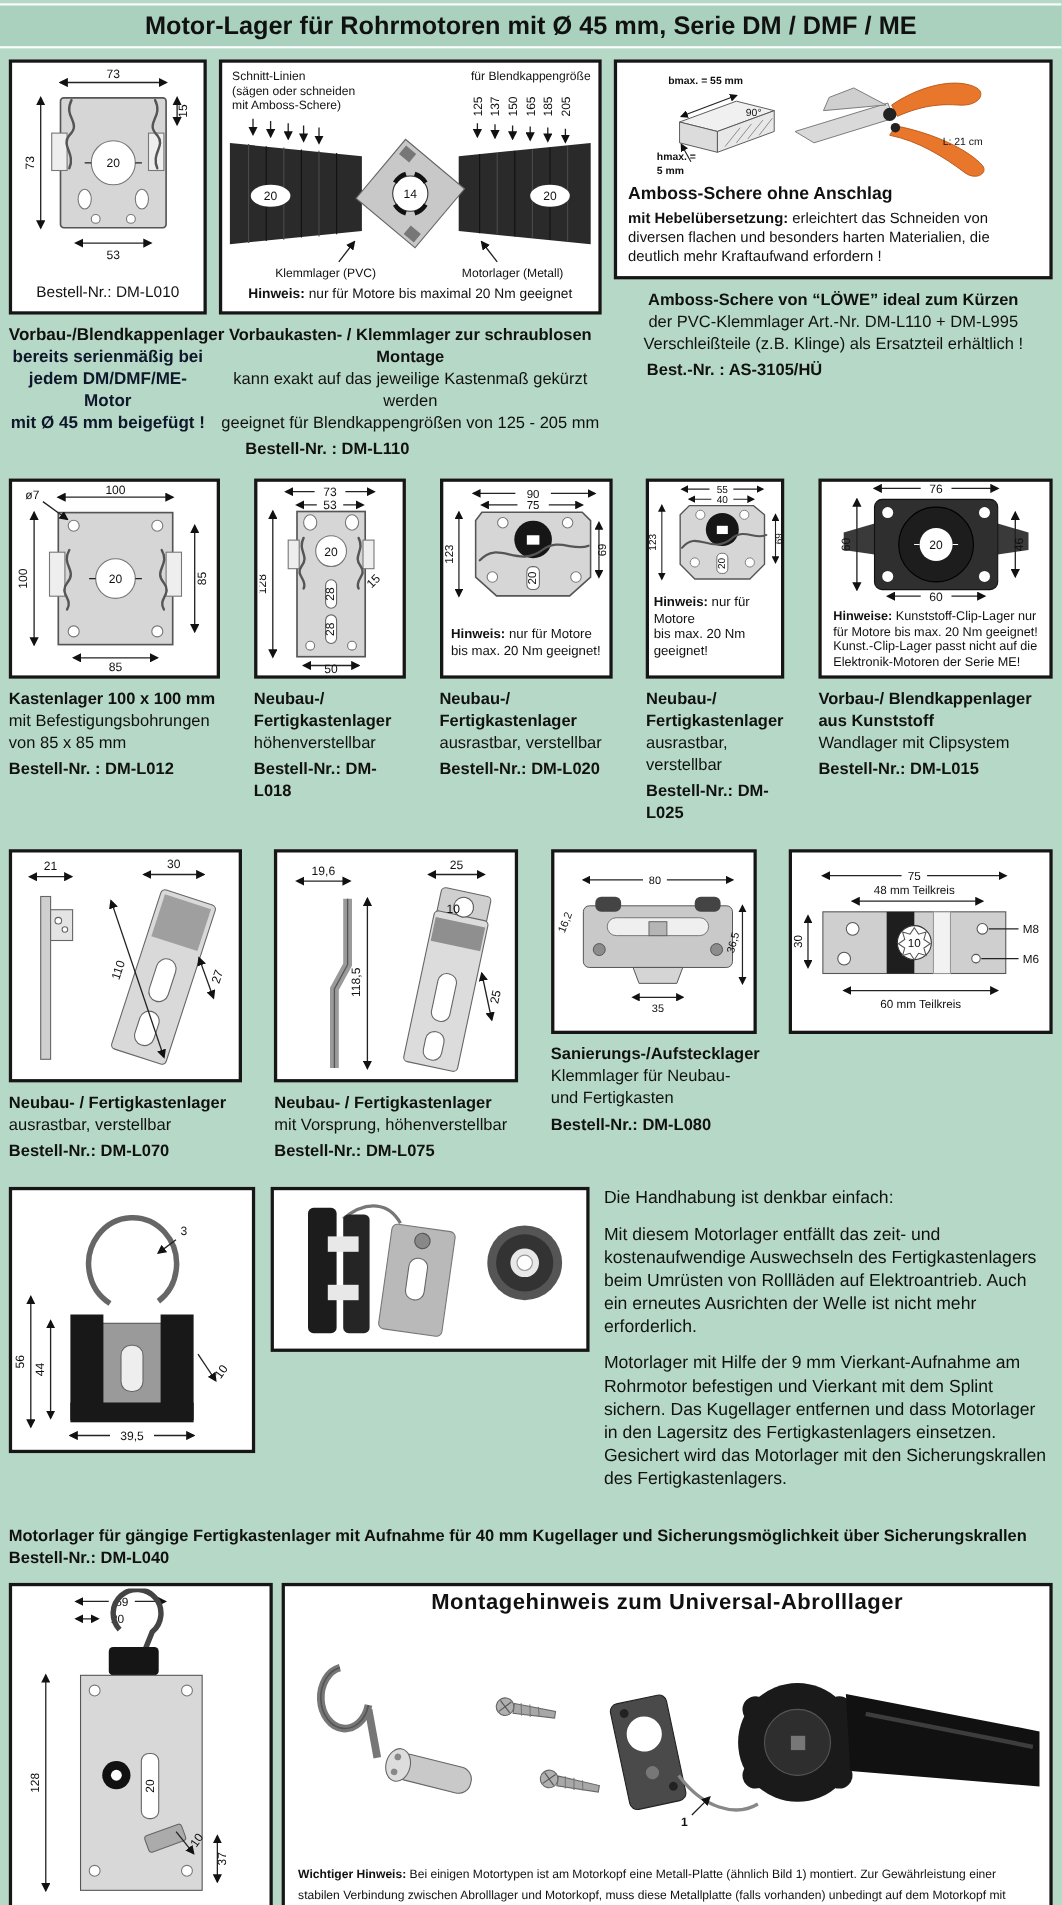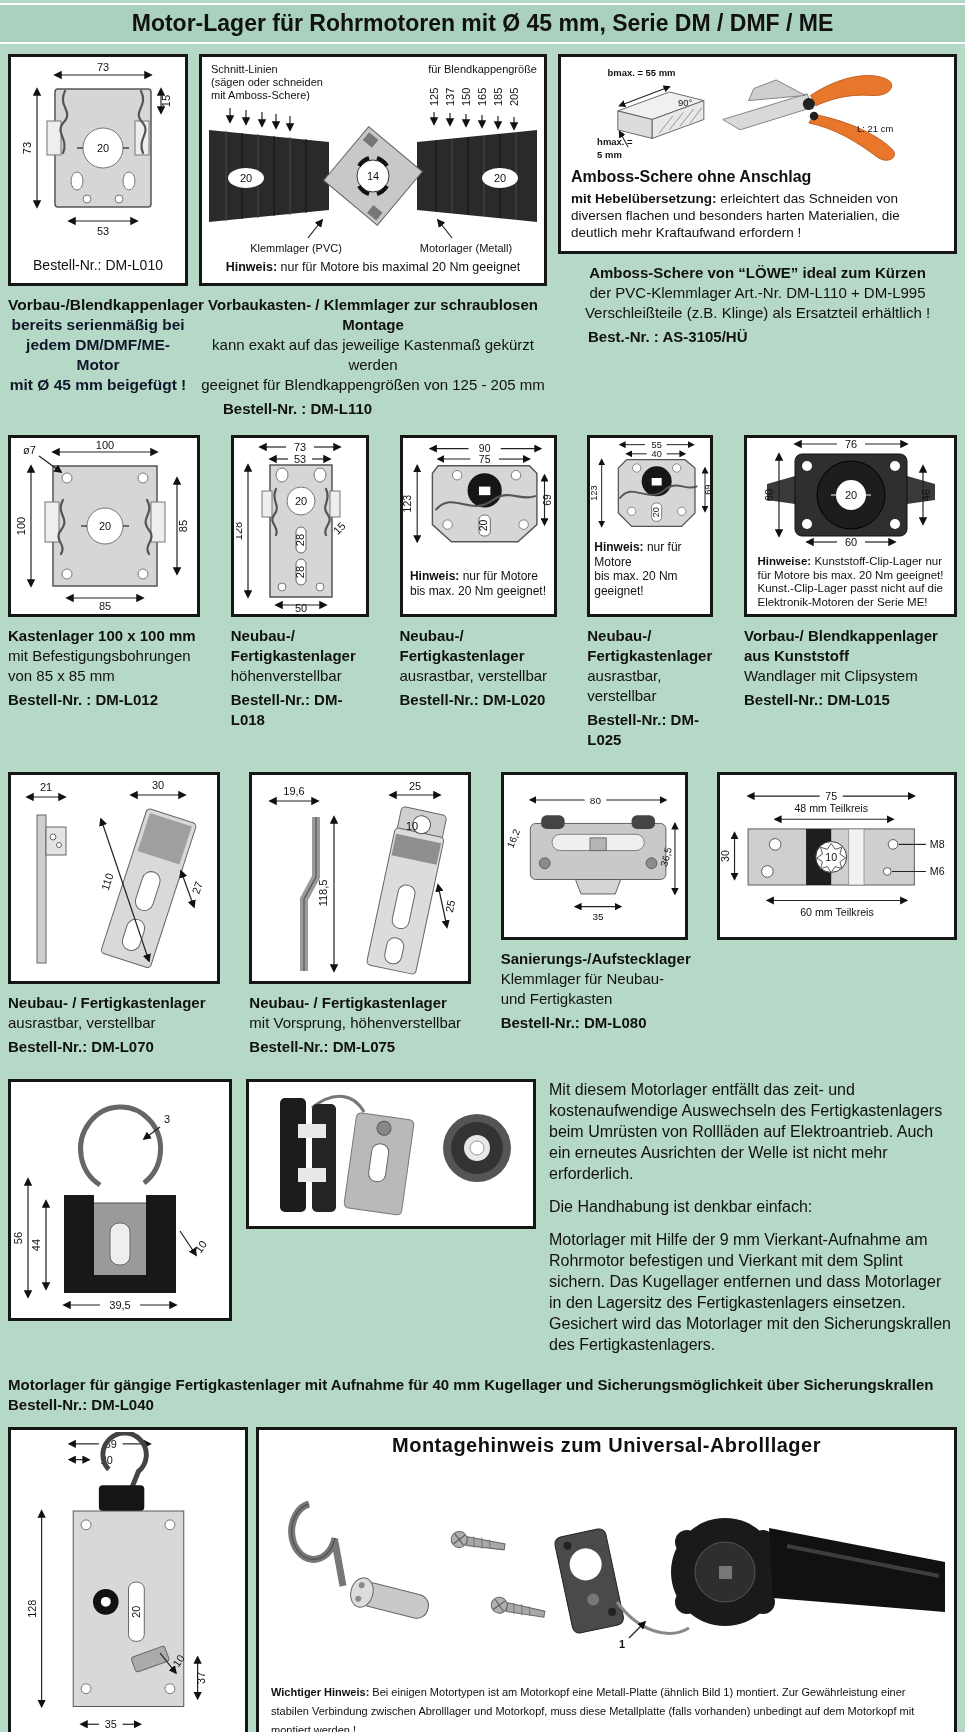--- a/index.html
+++ b/index.html
@@ -17,21 +17,21 @@
   .red{color:#0f172a;font-weight:bold;font-size:15.5px}
   .ord{font-weight:bold;margin-top:4px}
   .note{font-size:12px;line-height:14.5px;text-align:left;padding:2px 4px 16px}
   .note5{font-size:11.5px;line-height:13.5px;text-align:left;padding:2px 4px 5px}
   .hint-center{font-size:12.5px;text-align:center;padding:4px 2px 6px}
   svg text{font-family:"Liberation Sans",sans-serif;fill:#111;font-size:11px}
   .dl{stroke:#222;stroke-width:1.2;fill:none}
   .pl{fill:#d6d6d6;stroke:#555;stroke-width:1.5}
   .wire{stroke:#555;stroke-width:2.2;fill:none;stroke-linecap:round}
   .r4text p{font-size:16px;line-height:21px;margin-bottom:12px}
-  .footer{font-size:15px;line-height:20px;font-weight:bold;margin-top:8px}
+  .footer{font-size:15px;line-height:20px;font-weight:bold;margin-top:20px}
   .m-title{font-size:20px;font-weight:bold;text-align:center;padding-top:4px;letter-spacing:.5px}
   .wnote{font-size:11px;line-height:19px;padding:2px 12px 8px;align-self:flex-start;text-align:left}
 </style>
 </head>
 <body>
 
 <svg width="0" height="0" style="position:absolute">
   <defs>
     <marker id="ah" viewBox="0 0 10 10" refX="8" refY="5" markerWidth="7" markerHeight="7" orient="auto-start-reverse">
       <path d="M0,0L10,5L0,10z" fill="#111"></path>
@@ -544,22 +544,22 @@
           </g>
           <circle cx="225" cy="64" r="34" fill="#555"></circle>
           <circle cx="225" cy="64" r="26" fill="#333"></circle>
           <circle cx="225" cy="64" r="13" fill="#e8e8e8"></circle>
           <circle cx="225" cy="64" r="7" fill="#fff" stroke="#999"></circle>
         </svg>
       </div>
     </div>
 
     <div class="r4text" style="width:408px">
+      <p>Die Handhabung ist denkbar einfach:</p>
       <p>Mit diesem Motorlager entfällt das zeit- und kostenaufwendige Auswechseln des Fertigkastenlagers beim Umrüsten von Rollläden auf Elektroantrieb. Auch ein erneutes Ausrichten der Welle ist nicht mehr erforderlich.</p>
-      <p>Die Handhabung ist denkbar einfach:</p>
       <p>Motorlager mit Hilfe der 9 mm Vierkant-Aufnahme am Rohrmotor befestigen und Vierkant mit dem Splint sichern. Das Kugellager entfernen und dass Motorlager in den Lagersitz des Fertigkastenlagers einsetzen. Gesichert wird das Motorlager mit den Sicherungskrallen des Fertigkastenlagers.</p>
     </div>
   </div>
 
   <div class="footer">
     <div>Motorlager für gängige Fertigkastenlager mit Aufnahme für 40 mm Kugellager und Sicherungsmöglichkeit über Sicherungskrallen</div>
     <div>Bestell-Nr.: DM-L040</div>
   </div>
 
   <div class="row" style="margin-top:12px">

